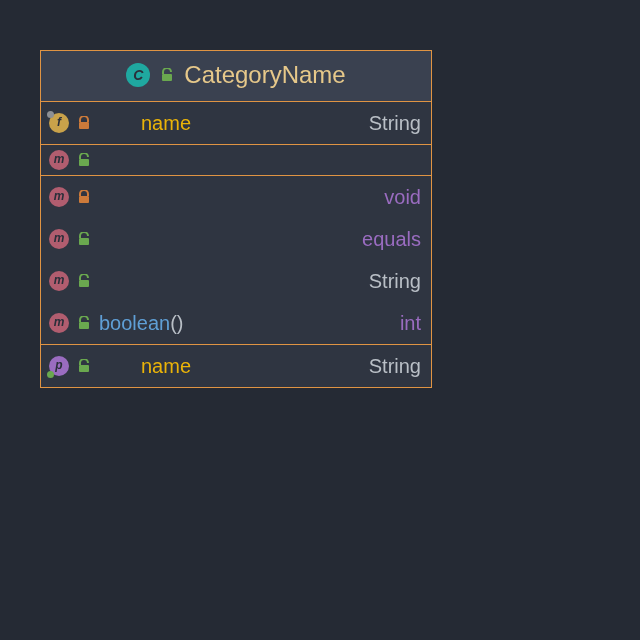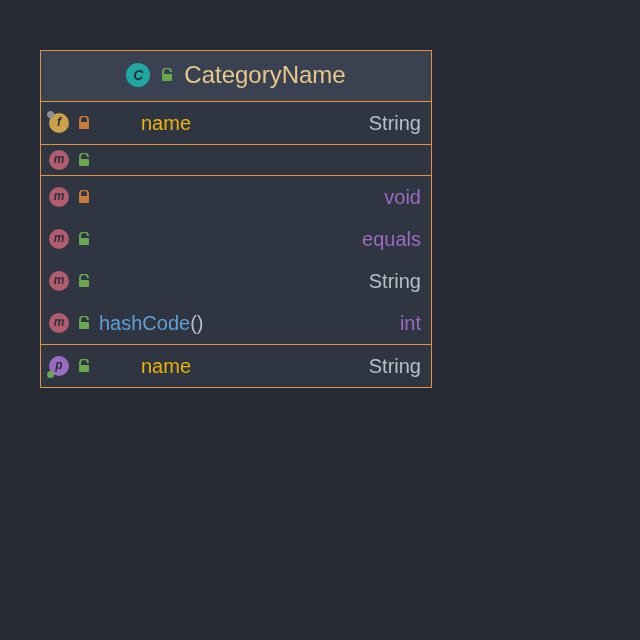--- a/index.html
+++ b/index.html
@@ -171,21 +171,21 @@
           <span class="ret">String</span>
         </div>
         <div class="row">
           <span class="icon-circle icon-m">m</span>
           <span class="lock">
             <svg width="12" height="14" viewBox="0 0 12 14">
               <path d="M2 6 V4 a4 4 0 0 1 8 0" fill="none" stroke="#6aa84f" stroke-width="2"></path>
               <rect x="1" y="6" width="10" height="7" rx="1" fill="#6aa84f"></rect>
             </svg>
           </span>
-          <span class="name-part"><span class="member">hashCode</span><span class="params-paren">(</span><span class="params-paren">)</span></span>
+          <span class="name-part"><span class="member">boolean</span><span class="params-paren">(</span><span class="params-paren">)</span></span>
           <span class="spacer"></span>
           <span class="ret-italic">int</span>
         </div>
       </div>
       <div class="section">
         <div class="row">
           <span class="icon-circle icon-p dot-bl">p</span>
           <span class="lock">
             <svg width="12" height="14" viewBox="0 0 12 14">
               <path d="M2 6 V4 a4 4 0 0 1 8 0" fill="none" stroke="#6aa84f" stroke-width="2"></path>

